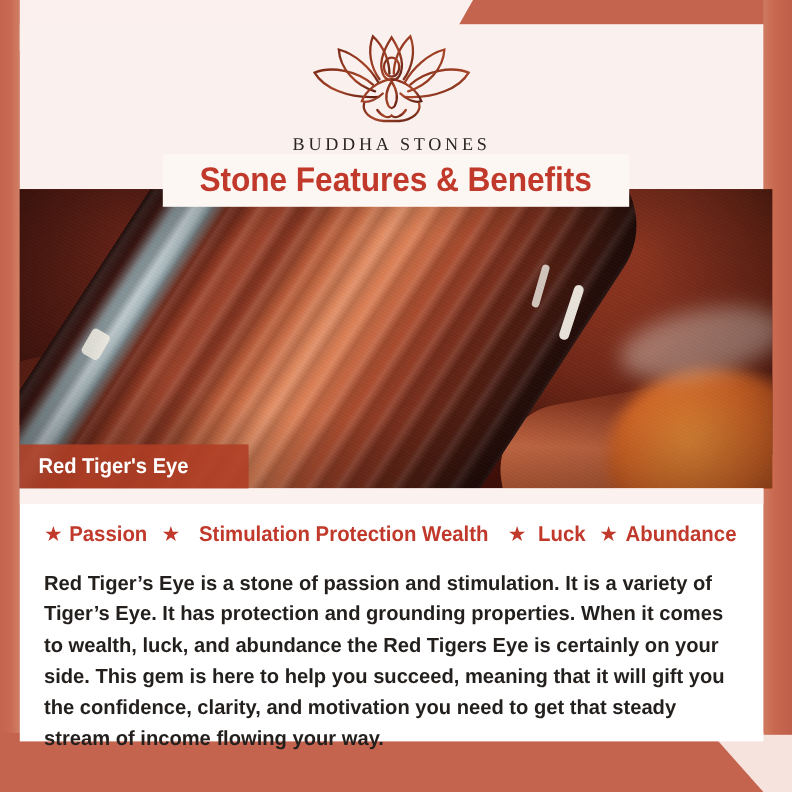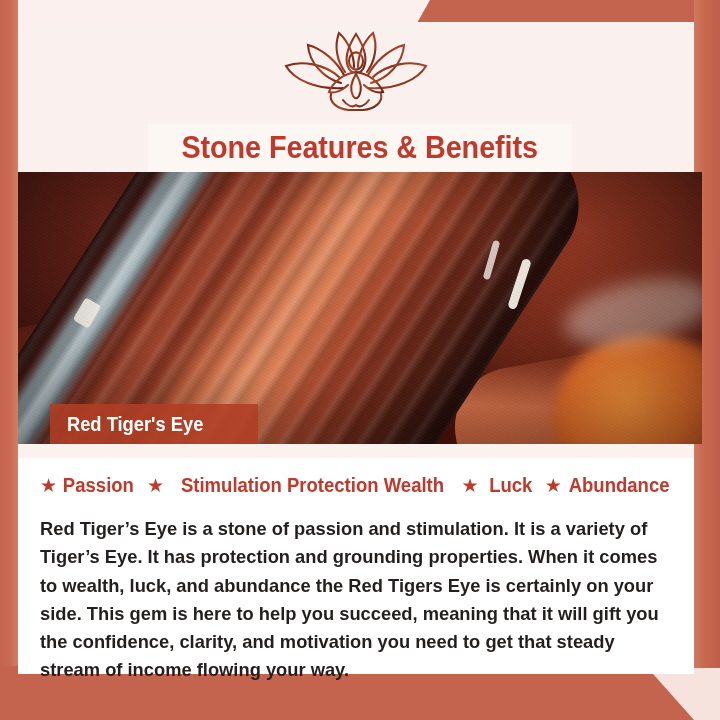--- a/index.html
+++ b/index.html
@@ -58,21 +58,21 @@
   }
   .logo-mark { margin-top: 6px; }
   .brand {
     font-family: "Liberation Serif", serif;
     font-size: 16.5px; letter-spacing: 3.4px;
     color: #2b2420; margin-top: 2px;
   }
 
   
   .title-band {
-    position: absolute; left: 148px; top: 124px; width: 424px; height: 48px;
+    position: absolute; left: 148px; top: 140px; width: 424px; height: 48px;
     background: #fdf7f4; z-index: 7;
     display: flex; align-items: center; justify-content: center;
   }
   .title-text {
     font-size: 31px; font-weight: bold;
     color: #c0392b; letter-spacing: -0.1px;
     transform: scaleX(0.93); transform-origin: center;
     white-space: nowrap;
   }
 
@@ -159,21 +159,21 @@
   .grain {
     position: absolute; inset: 0; opacity: .35;
     background-image:
       repeating-linear-gradient(27deg, rgba(255,255,255,.05) 0 1px, rgba(0,0,0,.05) 1px 3px);
   }
 
   
   .name-bar {
     position: absolute; left: 18px; top: 404px; width: 208px; height: 40px;
     background: rgba(176,62,36,0.88); z-index: 8;
-    display: flex; align-items: center; margin-left: 32px;
+    display: flex; align-items: center;
   }
   .name-text {
     color: #ffffff; font-size: 19.5px; font-weight: bold;
     padding-left: 18px; transform: scaleX(0.94); transform-origin: left center;
     white-space: nowrap;
   }
 
   
   .content {
     position: absolute; left: 18px; top: 444px; width: 676px; height: 230px;

